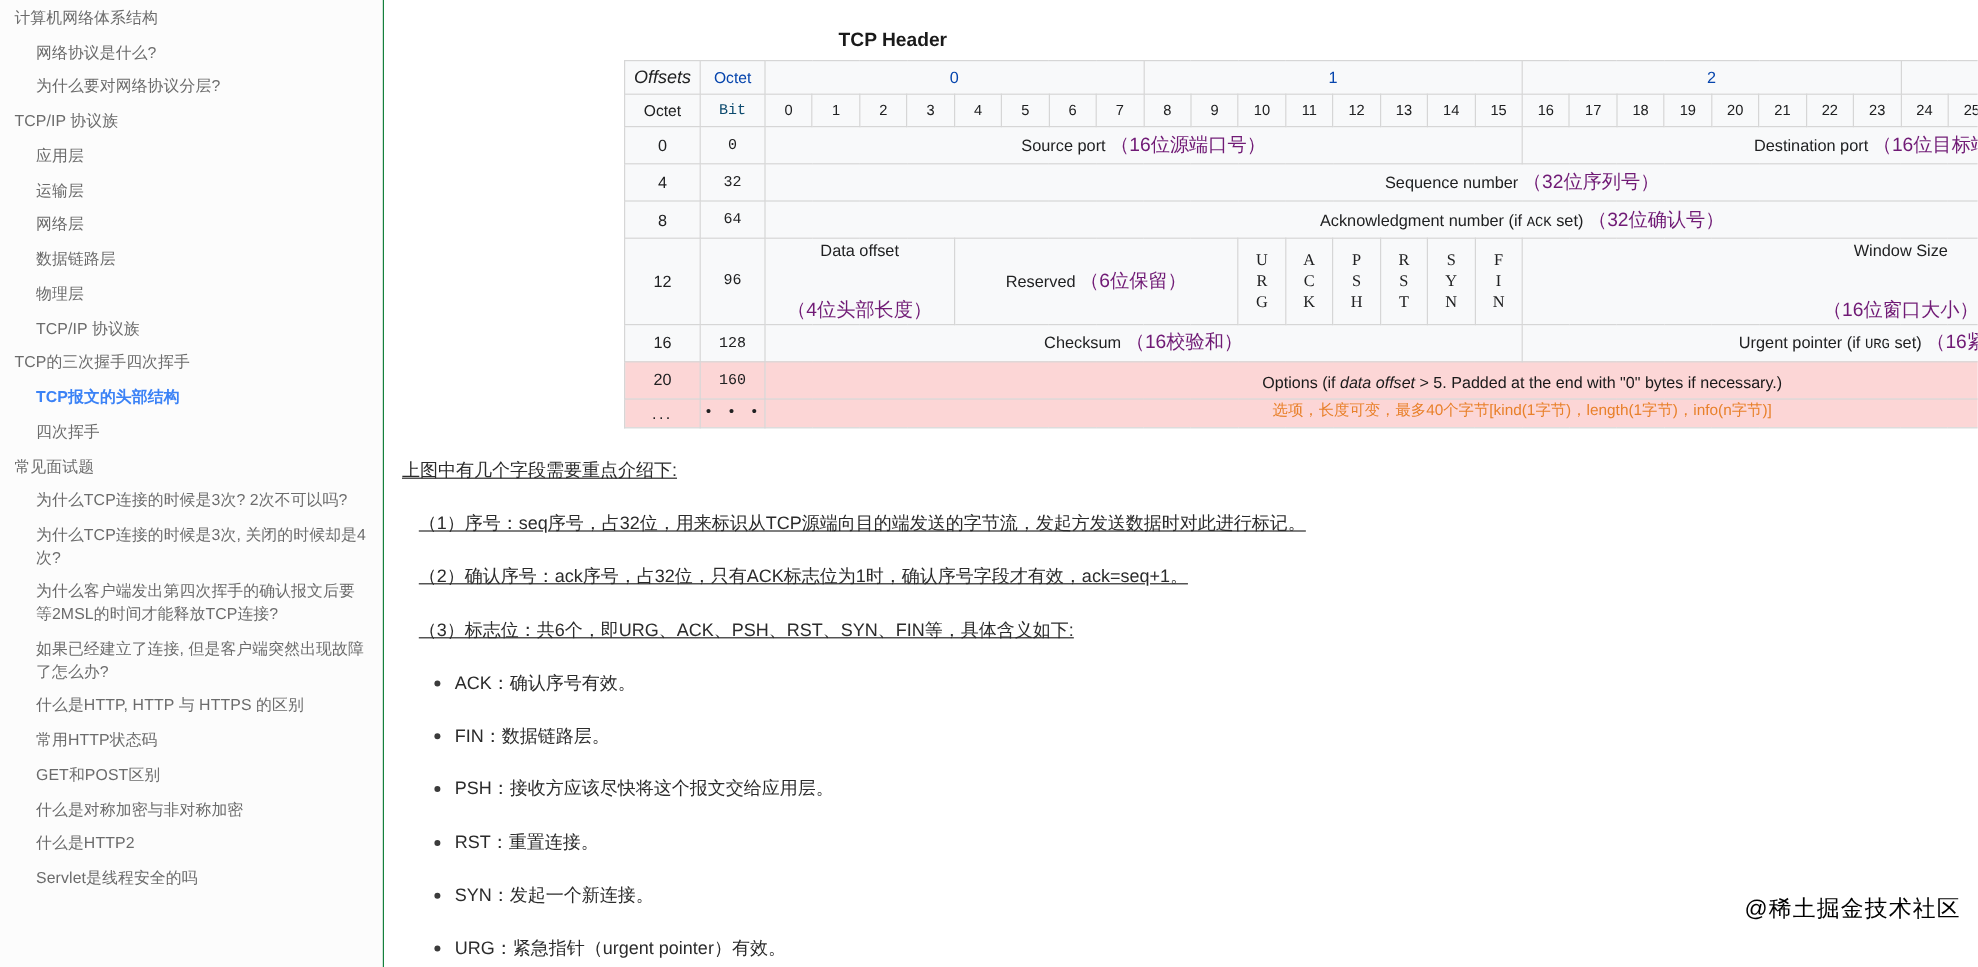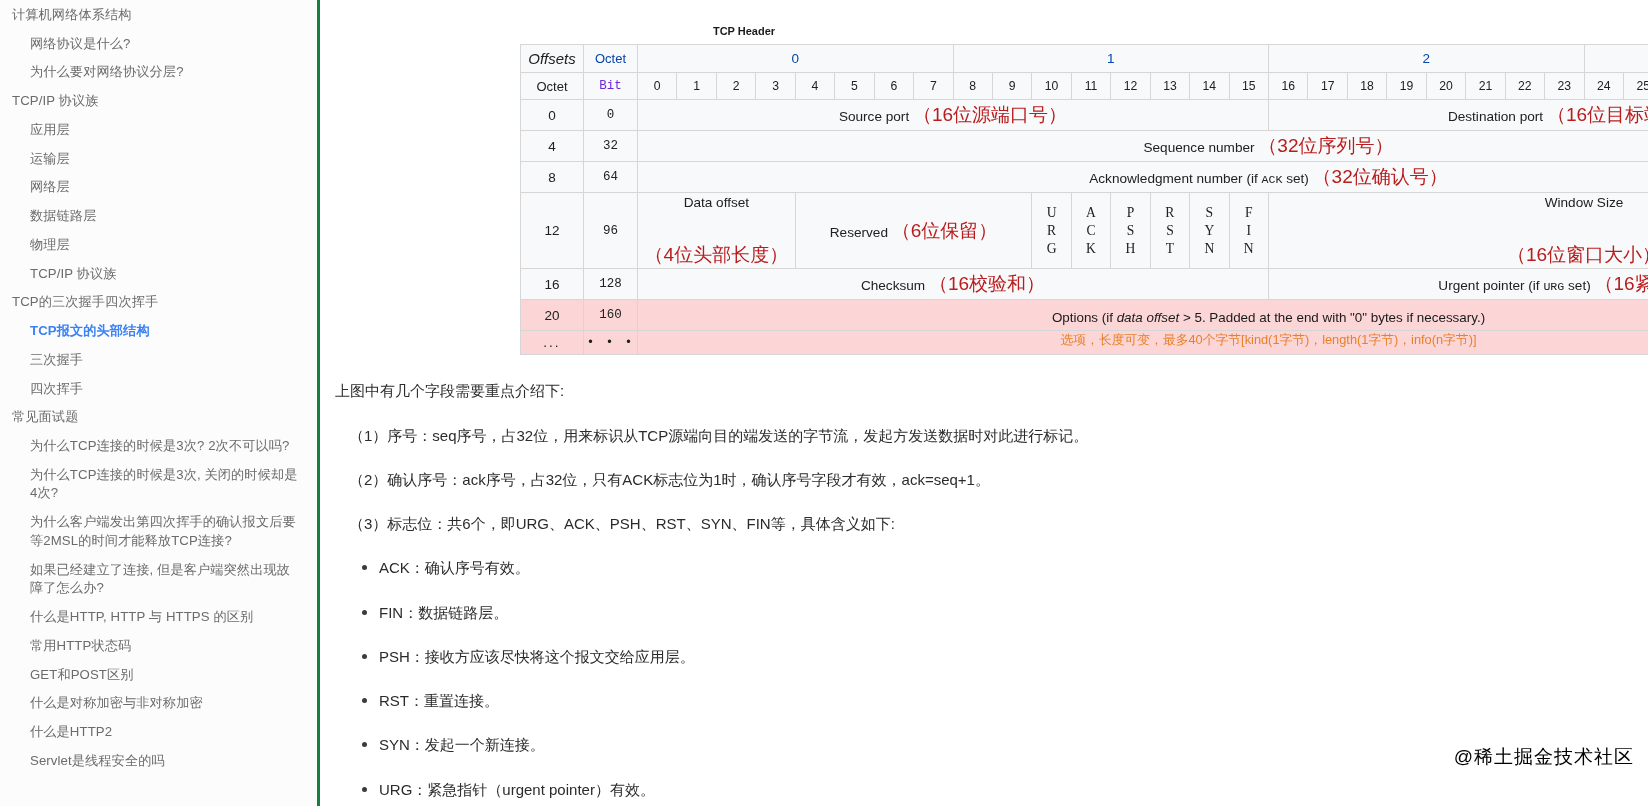--- a/index.html
+++ b/index.html
@@ -20,21 +20,21 @@
     height: 806px;
     position: relative;
   }
 
   
   .sidebar {
     width: 320px;
     min-width: 320px;
     height: 806px;
     background: #fcfcfc;
-    border-right: 3px solid #15803d;
+    border-right: 1px solid #15803d;
     box-sizing: border-box;
     padding: 6px 14px 0 12px;
     overflow: hidden;
     position: relative;
   }
   .toc-item {
     color: #6b6b6b;
     font-size: 13.2px;
     line-height: 1.42;
     margin: 0 0 10px 0;
@@ -57,21 +57,21 @@
     position: relative;
     overflow: hidden;
   }
   .content-inner {
     padding: 0 0 0 0;
     position: relative;
   }
 
   .fig-title {
     text-align: center;
-    font-size: 11px;
+    font-size: 16px;
     font-weight: bold;
     color: #1a1a1a;
     margin: 25px 0 7px 0;
     padding-right: 480px;
   }
 
   
   .tcp-wrap {
     margin-left: 200px;
     width: 1380px;
@@ -106,21 +106,21 @@
     font-size: 13px;
   }
   .h-octet {
     width: 62px;
     font-weight: bold;
     font-size: 13px;
   }
   .h-bit {
     width: 53px;
     font-weight: bold;
-    color: #6d28d9;
+    color: #0c4a6e;
     font-size: 12.5px;
     font-family: "Liberation Mono", "DejaVu Sans Mono", monospace;
   }
   .grp {
     font-weight: bold;
     color: #0645ad;
     font-size: 13.5px;
     height: 27px;
   }
   .bitnum {
@@ -132,21 +132,21 @@
     font-weight: bold;
     font-size: 13.5px;
   }
   .bitcol {
     font-weight: bold;
     font-size: 12.5px;
     font-family: "Liberation Mono", "DejaVu Sans Mono", monospace;
   }
   .datarow td { height: 30px; }
   .field { font-size: 13.6px; }
-  .cn { color: #b91c1c; font-size: 19px; margin-top: 28px; }
+  .cn { color: #701a75; font-size: 16px; margin-top: 28px; }
   .mono-sm {
     font-family: "Liberation Mono", "DejaVu Sans Mono", monospace;
     font-size: 11.6px;
   }
   .flagcell {
     width: 30px;
     font-family: "Liberation Serif", "DejaVu Serif", serif;
     font-size: 13.6px;
     line-height: 1.32;
     padding: 3px 0;
@@ -161,20 +161,21 @@
   .prose {
     margin: 24px 0 0 0;
     padding-left: 15px;
     width: 1060px;
     color: #2b2b2b;
     font-size: 15px;
     line-height: 1.55;
   }
   .prose p {
     margin: 0 0 21px 0;
+    text-decoration: underline;
   }
   .prose p.indent {
     padding-left: 14px;
   }
   .prose ul {
     margin: 0 0 21px 0;
     padding-left: 44px;
     list-style: none;
   }
   .prose li {
@@ -216,21 +217,20 @@
       <div class="toc-item toc-lvl2"><span>为什么要对网络协议分层?</span></div>
       <div class="toc-item toc-lvl1"><span>TCP/IP 协议族</span></div>
       <div class="toc-item toc-lvl2"><span>应用层</span></div>
       <div class="toc-item toc-lvl2"><span>运输层</span></div>
       <div class="toc-item toc-lvl2"><span>网络层</span></div>
       <div class="toc-item toc-lvl2"><span>数据链路层</span></div>
       <div class="toc-item toc-lvl2"><span>物理层</span></div>
       <div class="toc-item toc-lvl2"><span>TCP/IP 协议族</span></div>
       <div class="toc-item toc-lvl1"><span>TCP的三次握手四次挥手</span></div>
       <div class="toc-item toc-lvl2 active"><span>TCP报文的头部结构</span></div>
-      <div class="toc-item toc-lvl2"><span>三次握手</span></div>
       <div class="toc-item toc-lvl2"><span>四次挥手</span></div>
       <div class="toc-item toc-lvl1"><span>常见面试题</span></div>
       <div class="toc-item toc-lvl2"><span>为什么TCP连接的时候是3次? 2次不可以吗?</span></div>
       <div class="toc-item toc-lvl2"><span>为什么TCP连接的时候是3次, 关闭的时候却是4次?</span></div>
       <div class="toc-item toc-lvl2"><span>为什么客户端发出第四次挥手的确认报文后要等2MSL的时间才能释放TCP连接?</span></div>
       <div class="toc-item toc-lvl2"><span>如果已经建立了连接, 但是客户端突然出现故障了怎么办?</span></div>
       <div class="toc-item toc-lvl2"><span>什么是HTTP, HTTP 与 HTTPS 的区别</span></div>
       <div class="toc-item toc-lvl2"><span>常用HTTP状态码</span></div>
       <div class="toc-item toc-lvl2"><span>GET和POST区别</span></div>
       <div class="toc-item toc-lvl2"><span>什么是对称加密与非对称加密</span></div>

